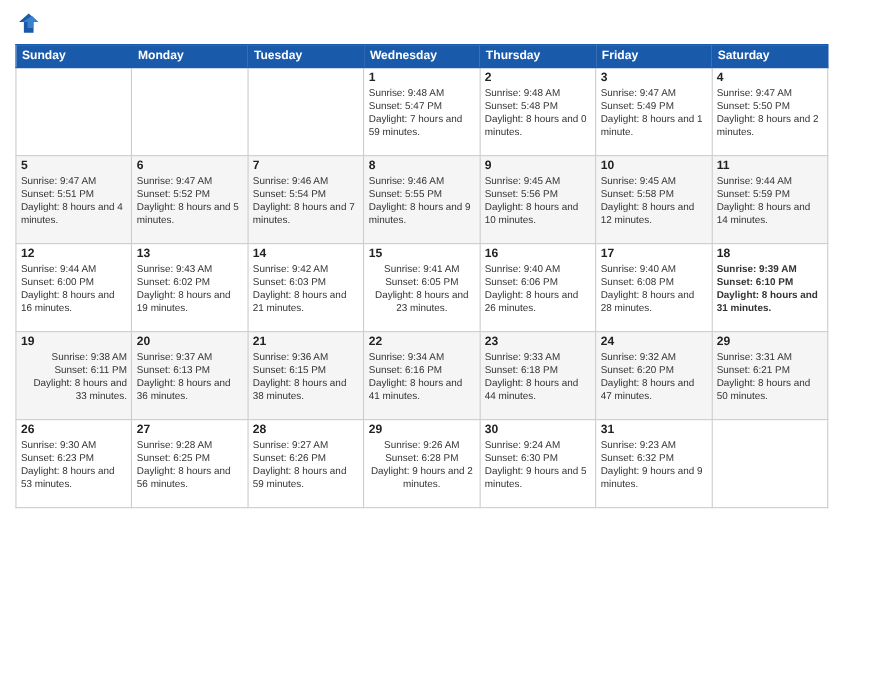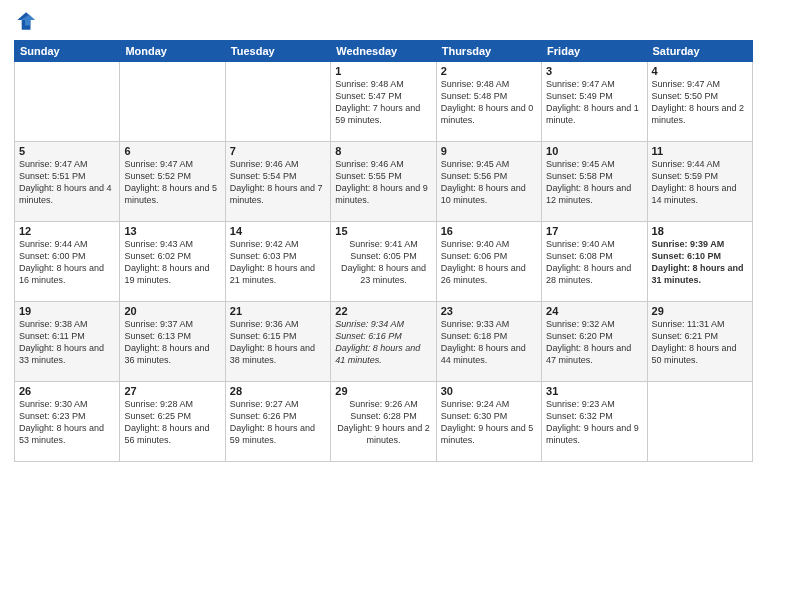--- a/index.html
+++ b/index.html
@@ -242,57 +242,57 @@
           <td>
             <span class="day-num">18</span>
             <div class="day-info" style="white-space: pre-line; font-weight: bold;">Sunrise: 9:39 AM
 Sunset: 6:10 PM
 Daylight: 8 hours and 31 minutes.</div>
           </td>
         </tr>
         <tr>
           <td>
             <span class="day-num">19</span>
-            <div class="day-info" style="white-space: pre-line;">Sunrise: 9:38 AM
+            <div class="day-info" style="white-space: pre-line; text-align: right;">Sunrise: 9:38 AM
 Sunset: 6:11 PM
 Daylight: 8 hours and 33 minutes.</div>
           </td>
           <td>
             <span class="day-num">20</span>
             <div class="day-info" style="white-space: pre-line;">Sunrise: 9:37 AM
 Sunset: 6:13 PM
 Daylight: 8 hours and 36 minutes.</div>
           </td>
           <td>
             <span class="day-num">21</span>
             <div class="day-info" style="white-space: pre-line;">Sunrise: 9:36 AM
 Sunset: 6:15 PM
 Daylight: 8 hours and 38 minutes.</div>
           </td>
           <td>
             <span class="day-num">22</span>
-            <div class="day-info" style="white-space: pre-line; font-style: italic;">Sunrise: 9:34 AM
+            <div class="day-info" style="white-space: pre-line;">Sunrise: 9:34 AM
 Sunset: 6:16 PM
 Daylight: 8 hours and 41 minutes.</div>
           </td>
           <td>
             <span class="day-num">23</span>
             <div class="day-info" style="white-space: pre-line;">Sunrise: 9:33 AM
 Sunset: 6:18 PM
 Daylight: 8 hours and 44 minutes.</div>
           </td>
           <td>
             <span class="day-num">24</span>
             <div class="day-info" style="white-space: pre-line;">Sunrise: 9:32 AM
 Sunset: 6:20 PM
 Daylight: 8 hours and 47 minutes.</div>
           </td>
           <td>
             <span class="day-num">29</span>
-            <div class="day-info" style="white-space: pre-line;">Sunrise: 11:31 AM
+            <div class="day-info" style="white-space: pre-line;">Sunrise: 3:31 AM
 Sunset: 6:21 PM
 Daylight: 8 hours and 50 minutes.</div>
           </td>
         </tr>
         <tr>
           <td>
             <span class="day-num">26</span>
             <div class="day-info" style="white-space: pre-line;">Sunrise: 9:30 AM
 Sunset: 6:23 PM
 Daylight: 8 hours and 53 minutes.</div>

